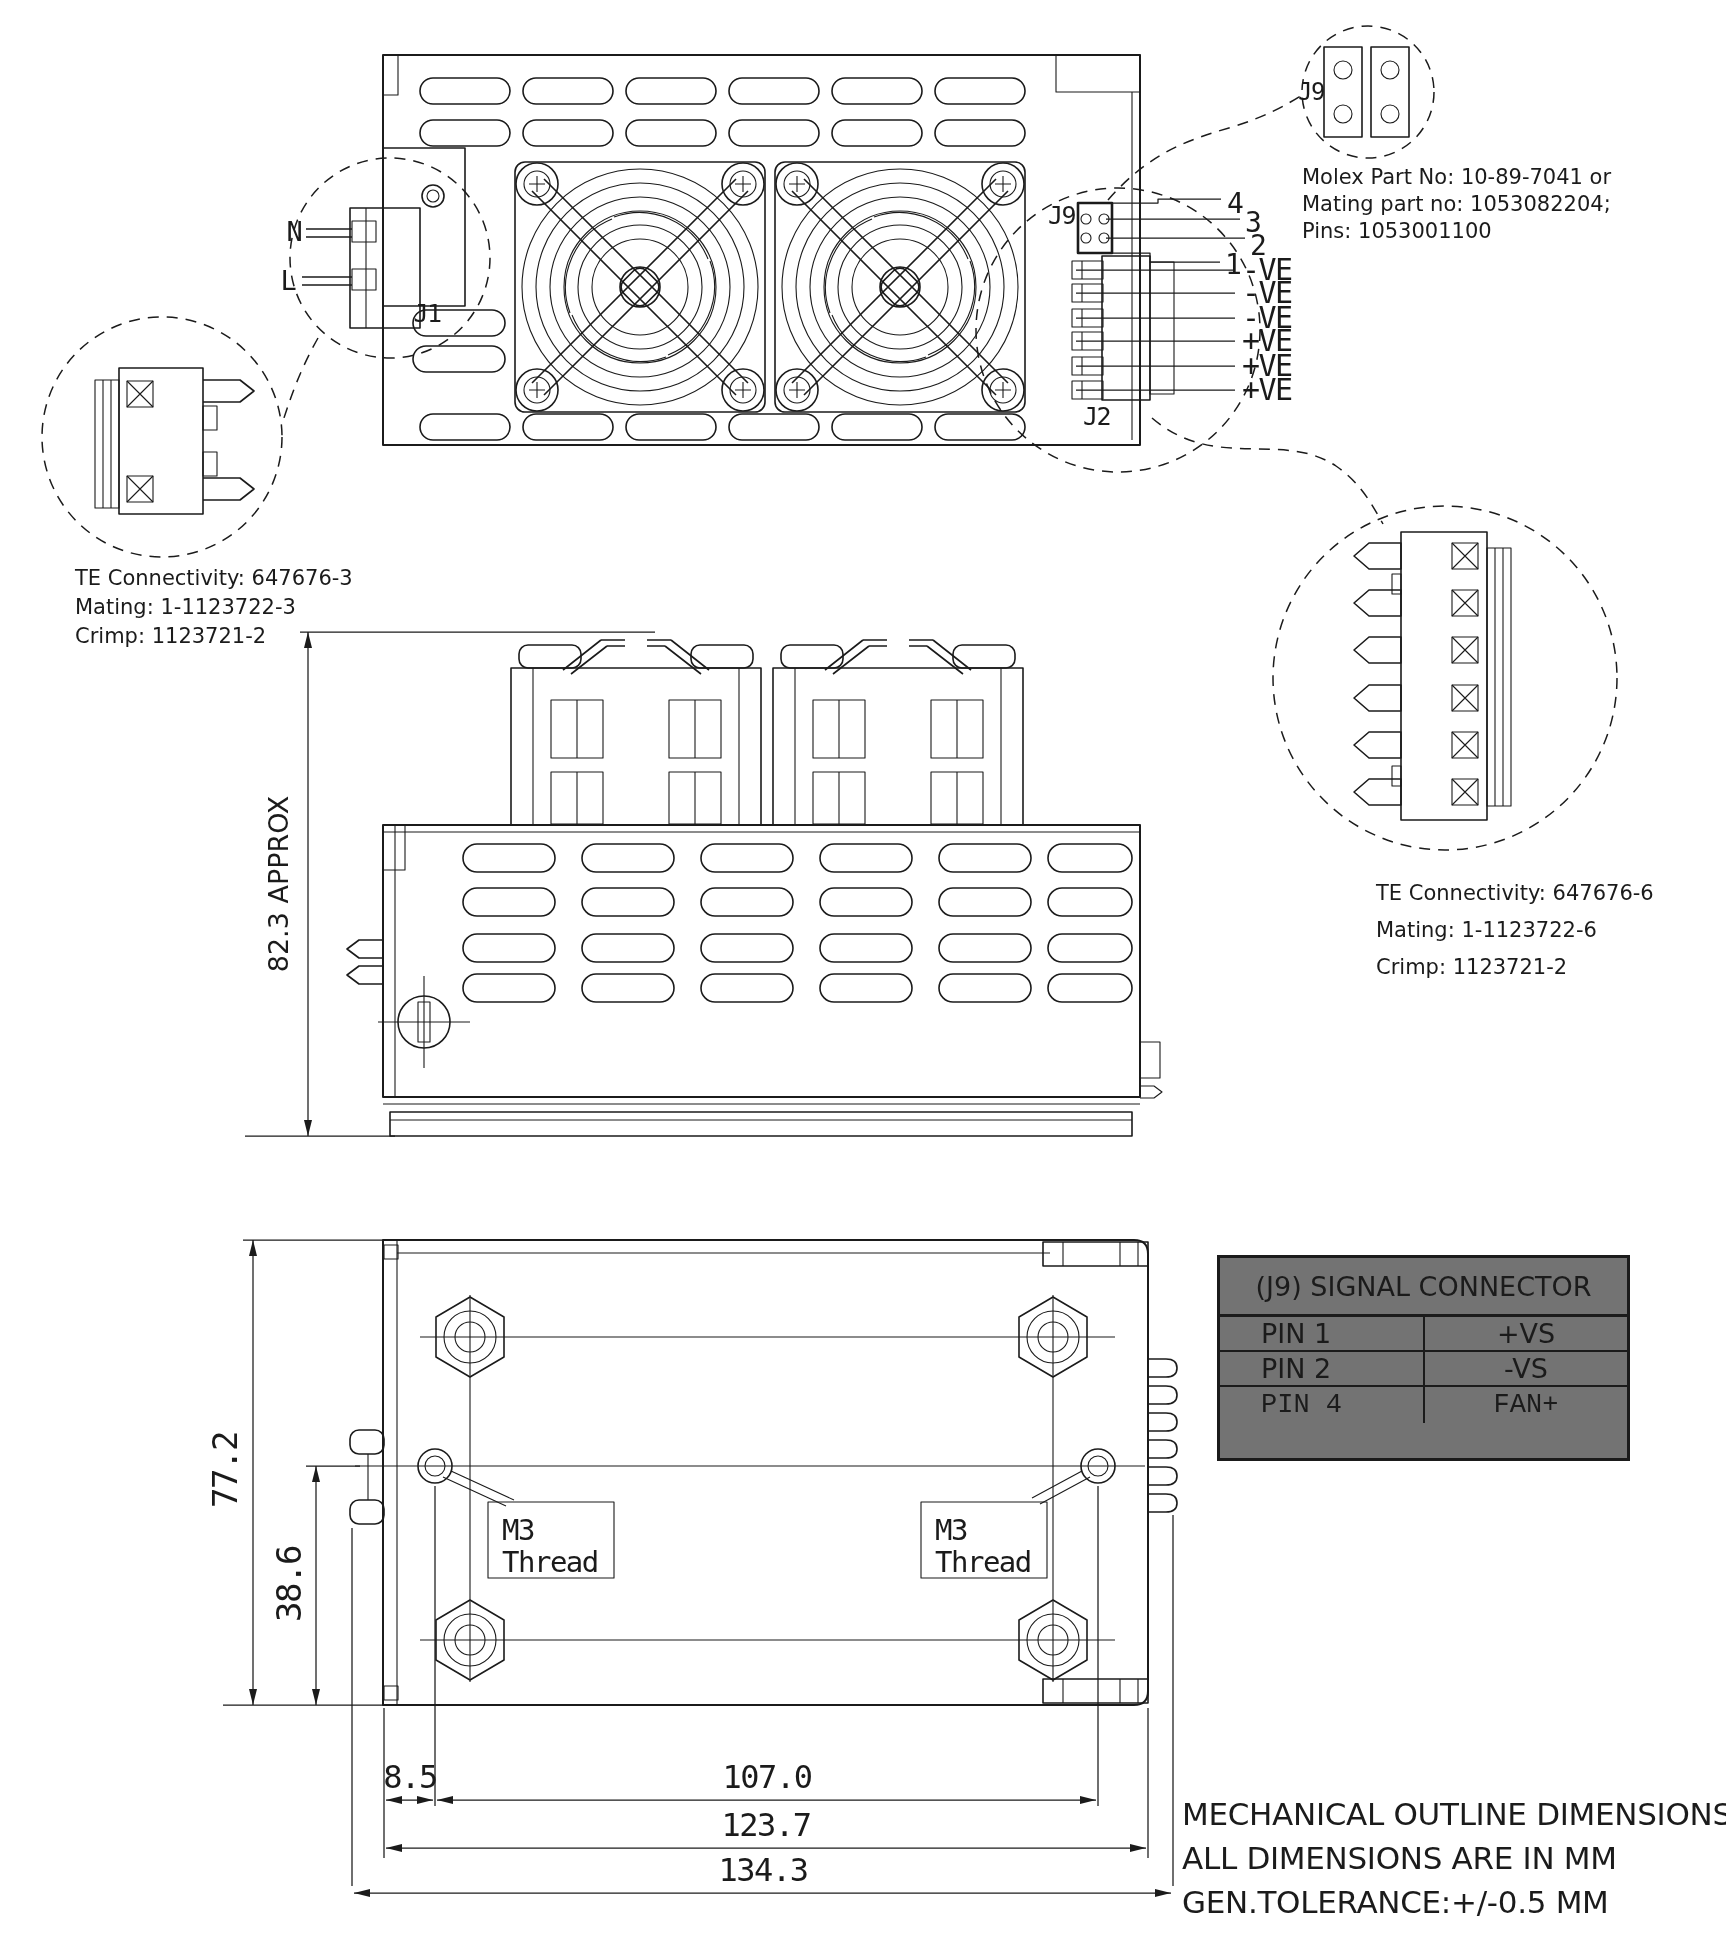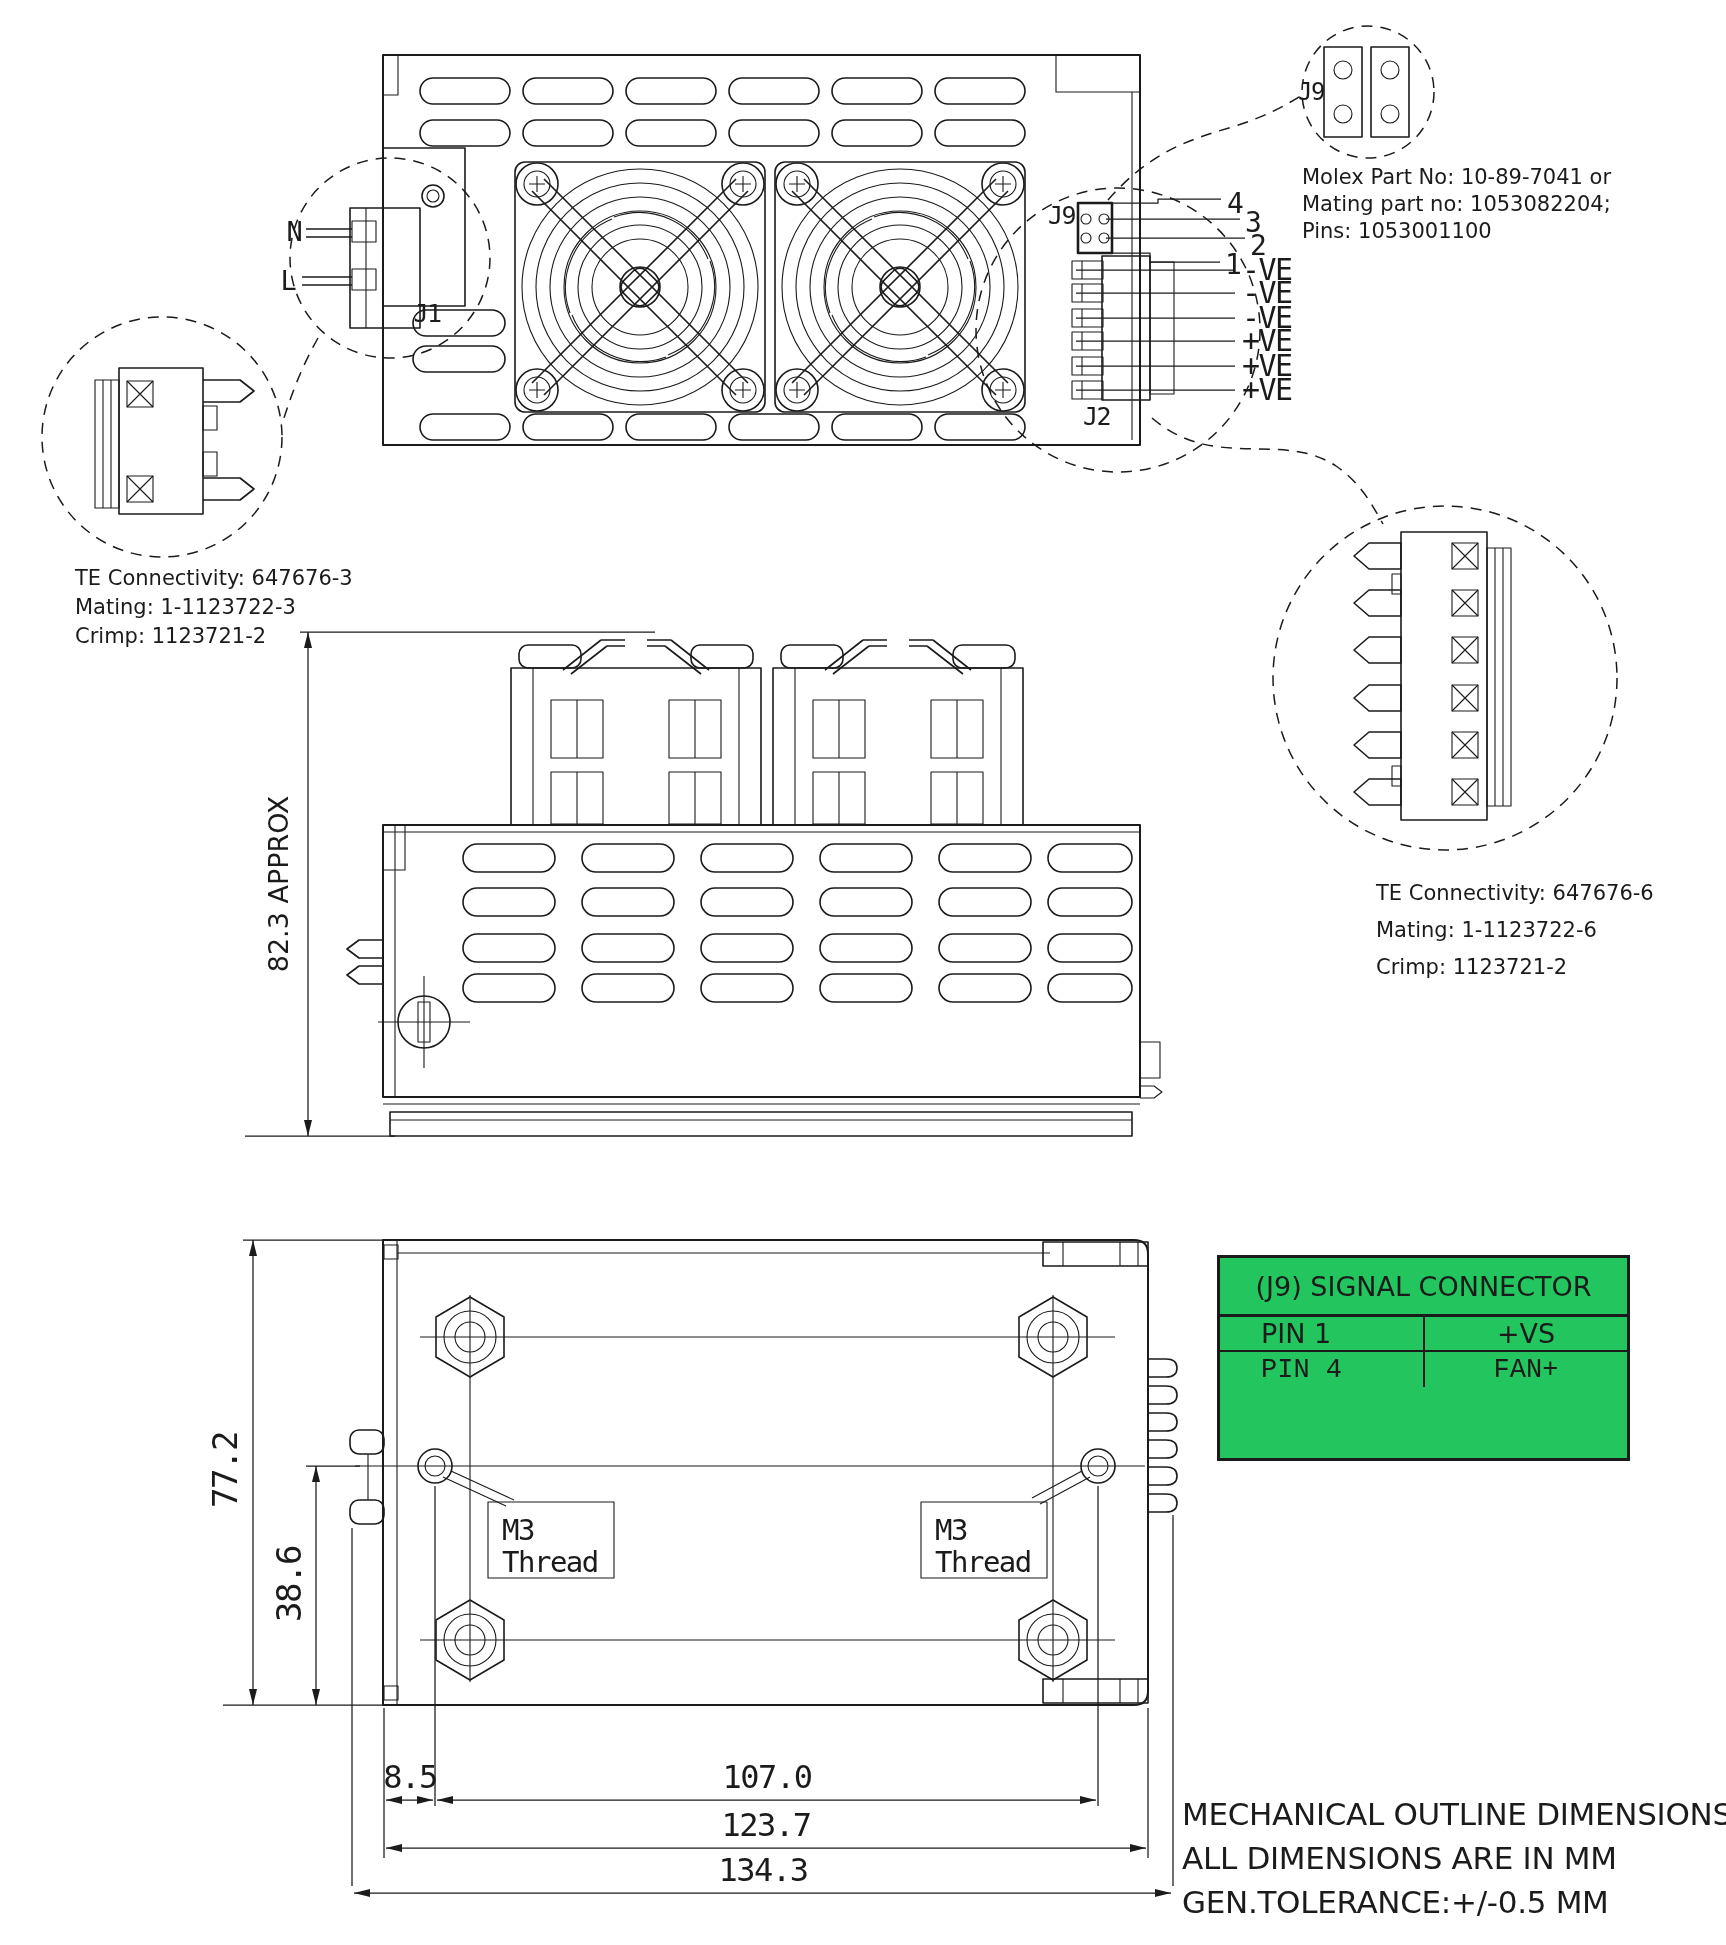--- a/index.html
+++ b/index.html
@@ -9,21 +9,21 @@
   
   .ln{fill:none;stroke:#1b1b1b;stroke-width:2;stroke-linejoin:round;}
   .md{stroke-width:1.6;}
   .tn{stroke-width:1.1;}
   .dim{stroke-width:1.25;}
   .dsh{stroke-dasharray:11 8;stroke-width:1.5;}
   text{fill:#1b1b1b;font-family:"DejaVu Sans",sans-serif;}
   .cad{font-family:"DejaVu Sans Mono",monospace;letter-spacing:-1.5px;}
   
   .tbl{position:absolute;left:1217px;top:1255px;width:413px;height:206px;
-       border:3px solid #1b1b1b;box-sizing:border-box;font-size:27px;background:#22c55e;}
+       border:3px solid #1b1b1b;box-sizing:border-box;font-size:27px;background:#737373;}
   .tbl-title{height:59px;border-bottom:3px solid #1b1b1b;display:flex;align-items:center;justify-content:center;box-sizing:border-box;}
   .tbl-row{display:flex;height:35.2px;border-bottom:2.5px solid #1b1b1b;box-sizing:border-box;}
   .tbl-row:last-child{border-bottom:none;font-family:Liberation Mono, monospace;}
   .tbl-c1{width:205px;border-right:2.5px solid #1b1b1b;display:flex;align-items:center;padding-left:41px;box-sizing:border-box;}
   .tbl-c2{flex:1;display:flex;align-items:center;justify-content:center;}
   
   .notes{position:absolute;left:1182px;top:1792px;font-size:31px;line-height:44px;
          letter-spacing:-0.3px;white-space:nowrap;}
 </style>
 </head>
@@ -391,20 +391,24 @@
   <text x="763" y="1881" font-size="32" text-anchor="middle" class="cad">134.3</text>
 </svg>
 
 <div class="tbl">
   <div class="tbl-title">(J9) SIGNAL CONNECTOR</div>
   <div class="tbl-row">
     <div class="tbl-c1">PIN 1</div>
     <div class="tbl-c2">+VS</div>
   </div>
   <div class="tbl-row">
+    <div class="tbl-c1">PIN 2</div>
+    <div class="tbl-c2">-VS</div>
+  </div>
+  <div class="tbl-row">
     <div class="tbl-c1">PIN 4</div>
     <div class="tbl-c2">FAN+</div>
   </div>
 </div>
 
 <div class="notes">
   <div>MECHANICAL OUTLINE DIMENSIONS</div>
   <div>ALL DIMENSIONS ARE IN MM</div>
   <div>GEN.TOLERANCE:+/-0.5 MM</div>
 </div>

